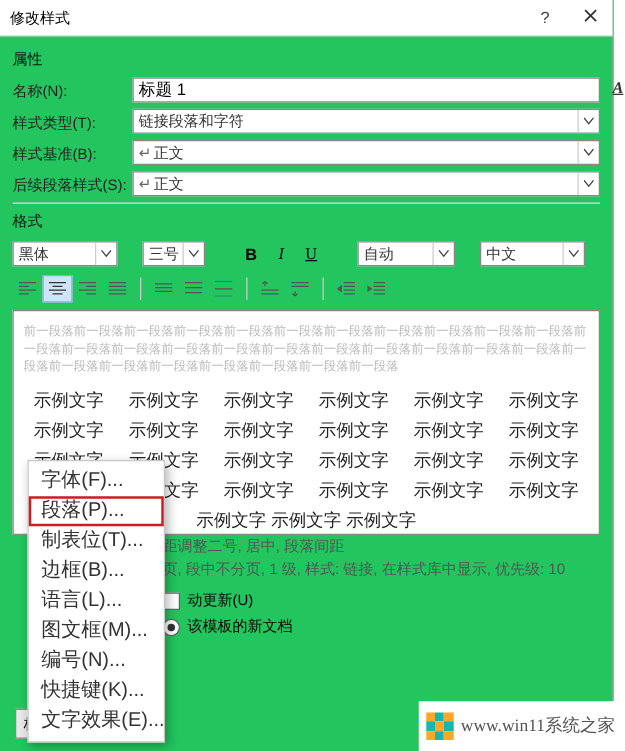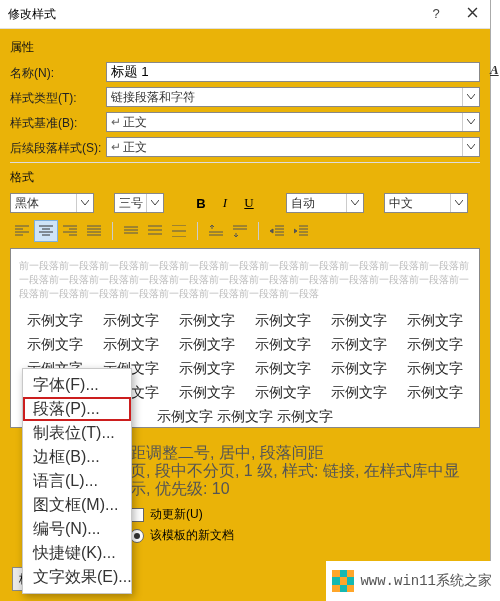--- a/index.html
+++ b/index.html
@@ -1,16 +1,16 @@
 <!DOCTYPE html>
 <html><head>
 <meta charset="utf-8">
 <style>
 html,body{margin:0;padding:0;width:500px;height:601px;font-family:"Microsoft YaHei","SimSun",sans-serif;font-size:12px;color:#000;background:#fff;overflow:hidden}
-.dialog{position:absolute;left:0;top:0;width:490px;height:601px;background:#eab308;border-right:1px solid #aaa}
+.dialog{position:absolute;left:0;top:0;width:490px;height:601px;background:#22c55e;border-right:1px solid #aaa}
 .titlebar{height:28px;line-height:28px;background:#fff;border-bottom:1px solid #e0e0e0;display:flex;align-items:center;padding-left:8px}
 .titlebar .title{flex:1}
 .titlebar .btn{width:36px;text-align:center;font-size:13px;color:#444}
 .titlebar .close-x svg{width:11px;height:11px}
 .body{padding:6px 10px 6px 10px}
 .section-label{margin:4px 0 6px 0;color:#111}
 .form-row{display:flex;align-items:flex-end;margin:5px 0}
 .form-row .lbl{width:96px;text-align:left;color:#222}
 .form-row .field{flex:1}
 input[type=text].tf{width:100%;height:20px;border:1px solid #888;padding:0 4px;background:#fff;box-sizing:border-box}
@@ -32,37 +32,37 @@
 .biu .u{text-decoration:underline;font-family:serif}
 .btnrow{display:flex;align-items:center;gap:0;margin:4px 0}
 .sep{width:1px;height:18px;background:#ccc;margin:0 6px}
 .tbtn{width:22px;height:20px;display:flex;align-items:center;justify-content:center;border:1px solid transparent}
 .tbtn.sel{background:#cfe4f7;border:1px solid #7eb0de}
 .tbtn svg{width:14px;height:12px}
 .preview{border:1px solid #888;background:#fff;height:180px;margin-top:6px;padding:10px 8px 8px 8px;overflow:hidden;box-sizing:border-box}
 .lorem{font-size:10px;color:#bbb;line-height:14px;word-break:break-all}
 .samples{margin-top:8px}
 .sample-row{display:flex;gap:4px;justify-content:space-around;font-size:14px;color:#222;padding:3px 0;font-family:"SimSun"}
-.desc{font-size:16px;color:#555;margin-top:16px;line-height:18px}
+.desc{font-size:12px;color:#555;margin-top:0;line-height:18px}
 .add-upd{margin-top:8px}
 .chk{display:flex;align-items:center;gap:6px;margin:4px 0}
 .chk .box{width:12px;height:12px;border:1px solid #666;background:#fff}
 .radio .dot{width:12px;height:12px;border:1px solid #666;border-radius:50%;background:#fff;position:relative}
 .radio.on .dot::after{content:"";position:absolute;left:3px;top:3px;width:6px;height:6px;border-radius:50%;background:#333}
 .fmt-btn{position:absolute;left:12px;bottom:10px;height:22px;border:1px solid #888;background:#e9e9e9;display:flex;align-items:center;gap:6px;padding:0 6px}
 .fmt-btn svg{width:8px;height:6px}
 .edge-a{position:absolute;right:2px;top:62px;width:8px;font-weight:bold;font-style:italic;font-family:serif;font-size:13px;color:#333;text-decoration:underline}
 .menu{position:absolute;left:22px;top:368px;width:108px;background:#fff;border:1px solid #c8c8c8;box-shadow:2px 3px 8px rgba(0,0,0,.3);padding:4px 0}
 .menu .mi{height:24px;line-height:24px;padding:0 10px;font-size:16px;color:#333;white-space:nowrap}
 .menu .mi.hi{border:2px solid #cc1e1e;box-sizing:border-box;line-height:20px;padding:0 8px}
 .watermark{position:absolute;right:0;bottom:0;height:40px;background:#fff;display:flex;align-items:center;gap:6px;padding:0 8px 0 6px}
 .watermark .cube{width:22px;height:22px;display:grid;grid-template-columns:repeat(3,1fr);grid-template-rows:repeat(3,1fr)}
 .watermark .cube div{background:#ffa62a}
 .watermark .cube .g{background:#15b8b1}
-.watermark .url{font-size:14px;color:#555;font-family:Liberation Mono, monospace}
+.watermark .url{font-size:14px;color:#555;font-family:Liberation Serif, serif}
 </style>
 </head>
 <body>
 
 <div class="dialog">
   <div class="titlebar">
     <span class="title">修改样式</span>
     <span class="btn">?</span>
     <span class="btn close-x">
       <svg viewBox="0 0 10 10">

